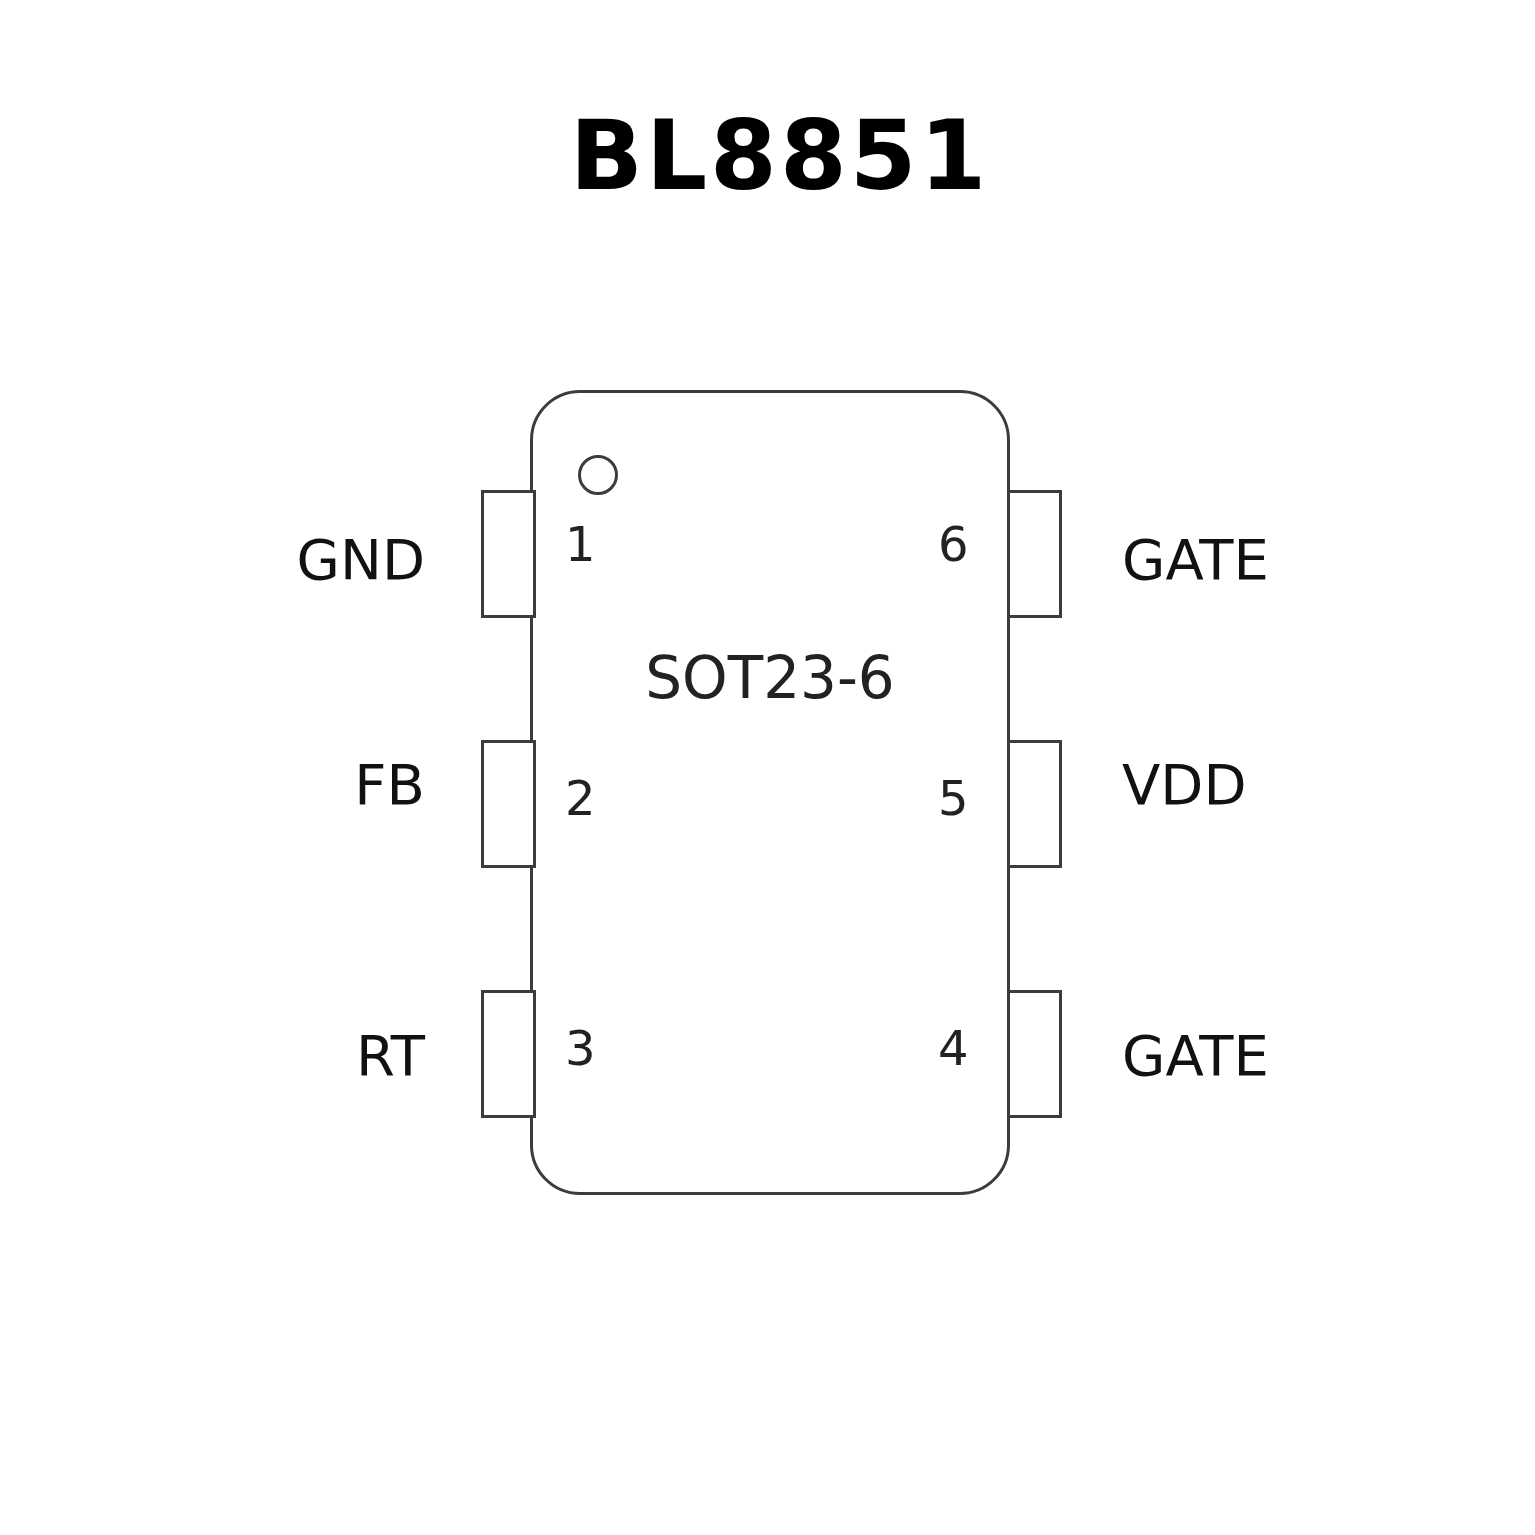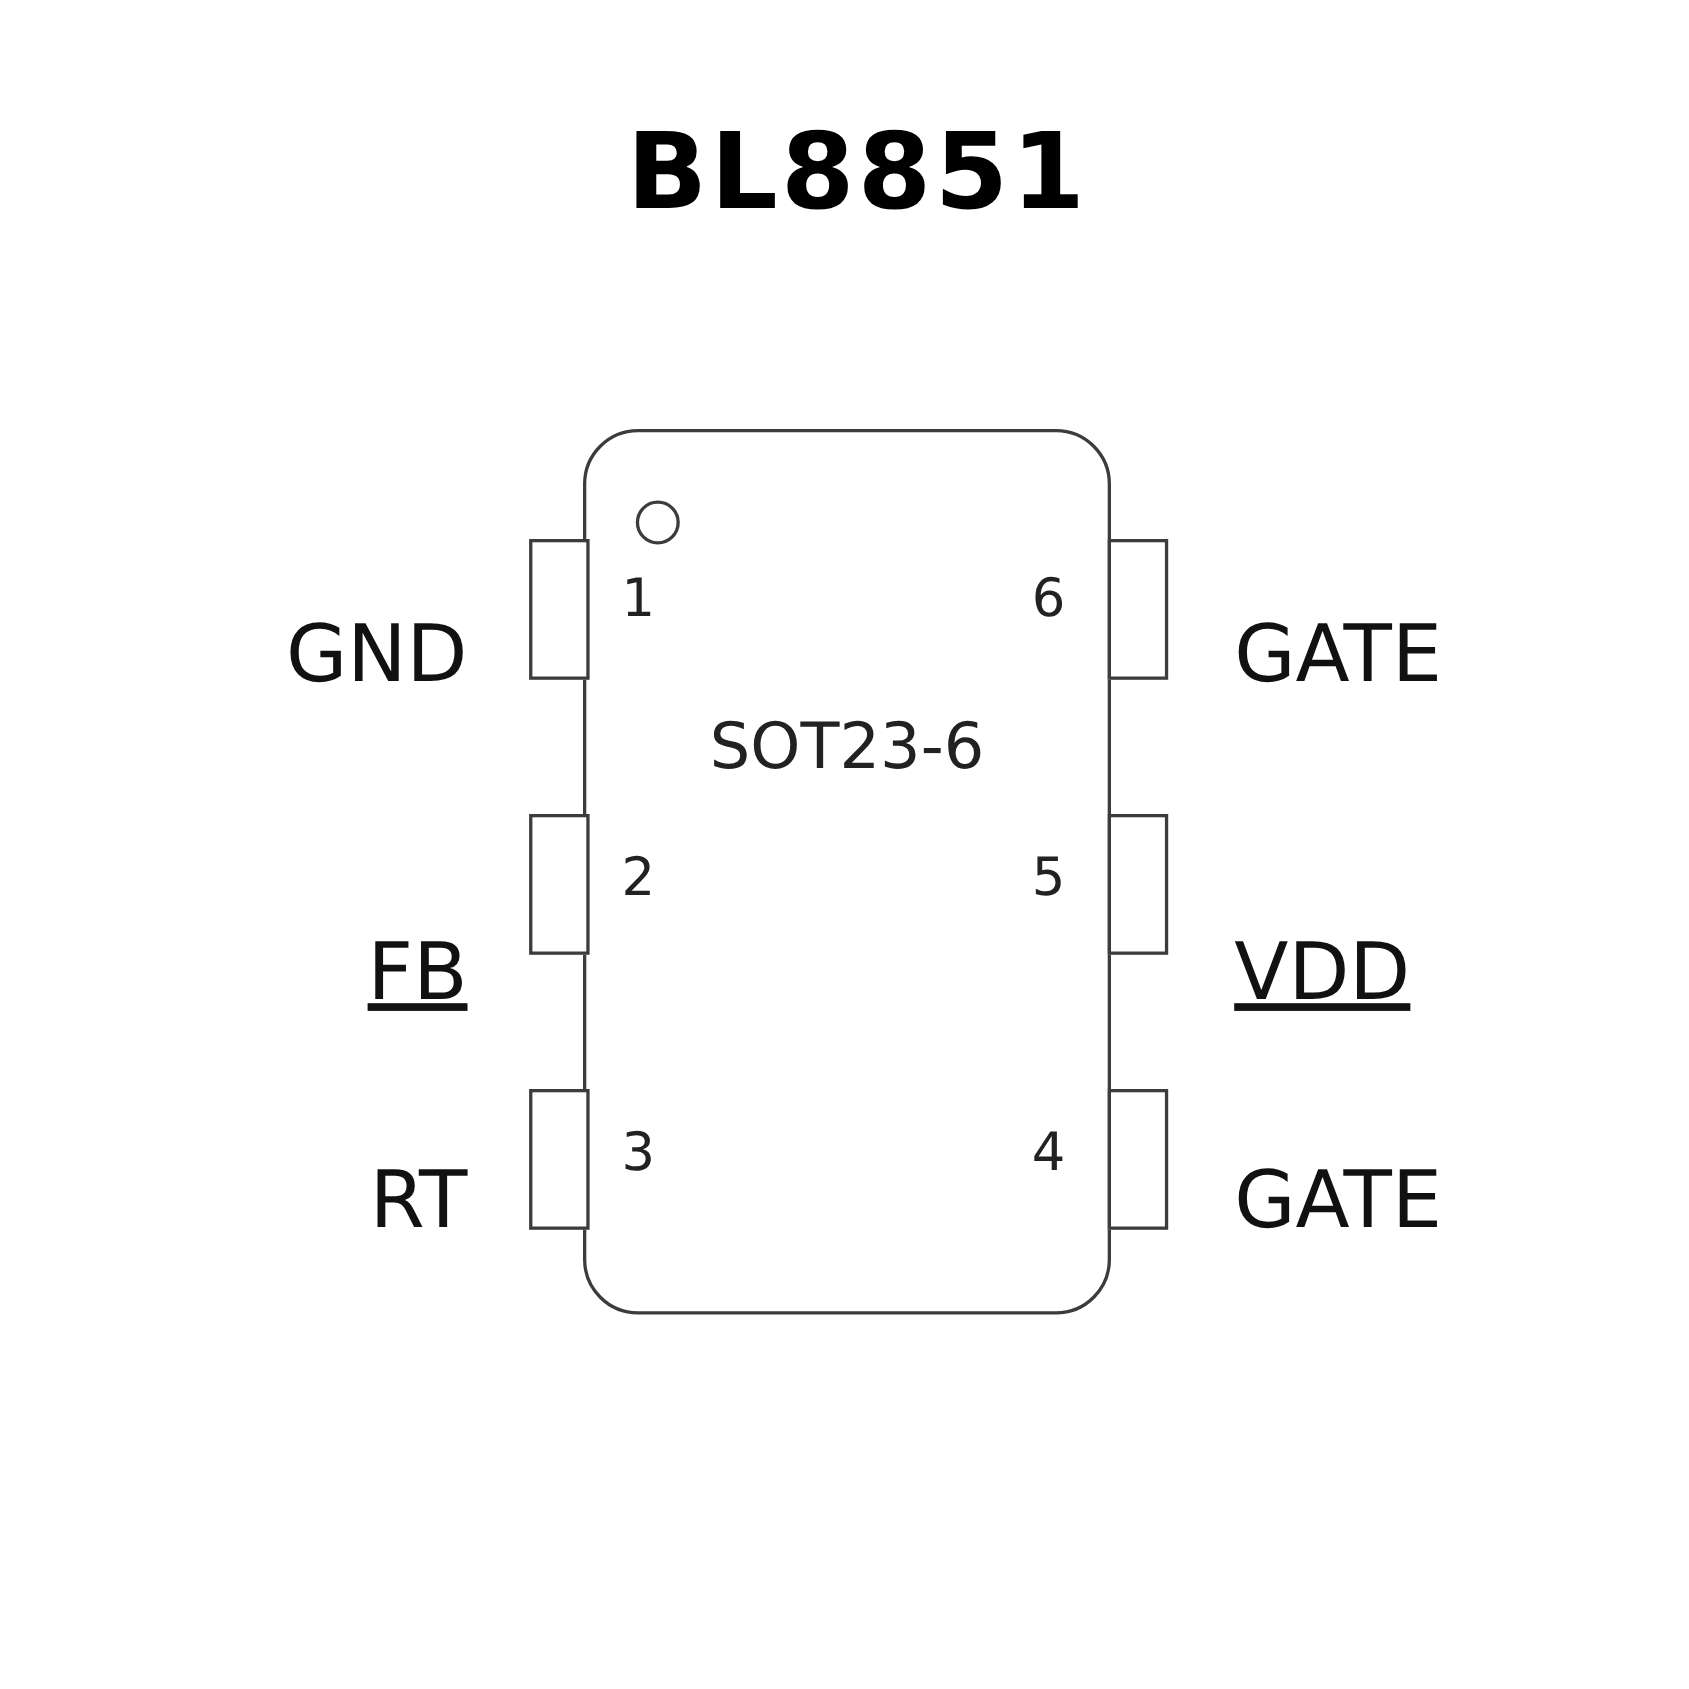--- a/index.html
+++ b/index.html
@@ -80,36 +80,35 @@
     color: #222222;
   }
   .num-left  { left: 565px; }
   .num-right { left: 938px; }
   .num-row1 { top: 516px; }
   .num-row2 { top: 770px; }
   .num-row3 { top: 1020px; }
 
   .pin-label {
     position: absolute;
-    font-size: 72px;
+    font-size: 56px;
     color: #111111;
     white-space: nowrap;
-    margin-top: 25px;
   }
   .label-left {
     left: 130px;
     width: 295px;
     text-align: right;
   }
   .label-right {
     left: 1122px;
     text-align: center;
   }
   .label-row1 { top: 527px; }
-  .label-row2 { top: 816px; text-decoration: underline; }
+  .label-row2 { top: 752px; }
   .label-row3 { top: 1023px; }
 </style>
 </head>
 <body>
 
 <div class="canvas">
 
   <div class="title">BL8851</div>
 
   <div class="chip-body"></div>

